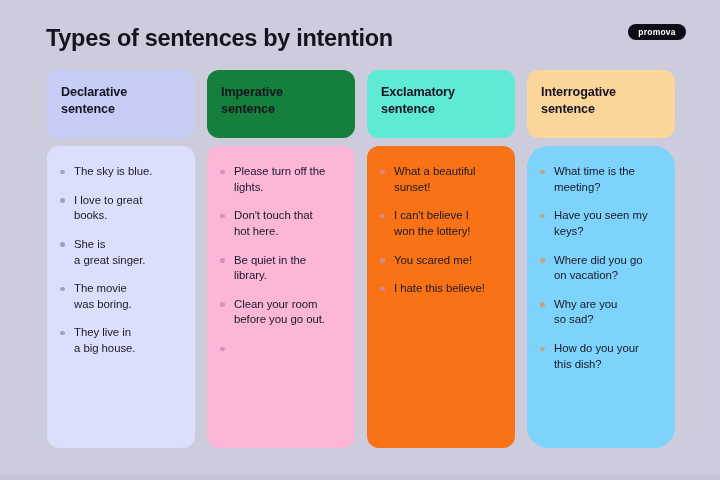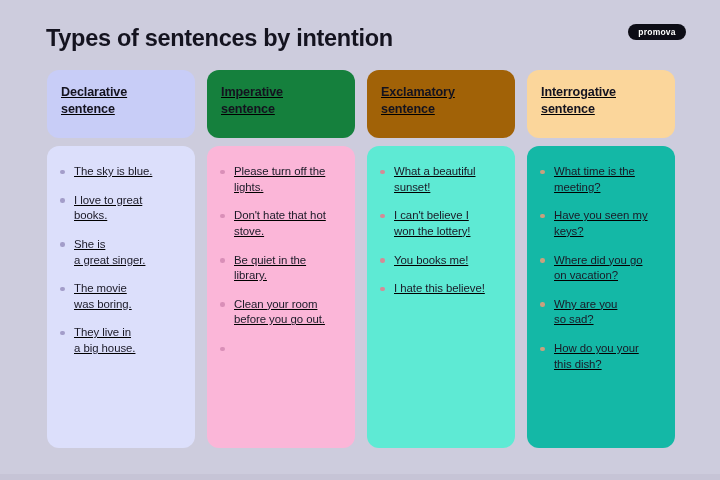--- a/index.html
+++ b/index.html
@@ -66,21 +66,20 @@
 
   
   #columns {
     position: absolute;
     left: 47px;
     top: 70px;
     width: 628px;
     height: 378px;
     display: flex;
     gap: 12px;
-    text-decoration: underline;
   }
 
   .column {
     width: 148px;
     display: flex;
     flex-direction: column;
     gap: 8px;
   }
 
   .card-header {
@@ -134,26 +133,26 @@
 
   
   .col-declarative   .card-header { background: #c8cdf7; }
   .col-declarative   .card-body   { background: #dcdffb; }
   .col-declarative   .bullet-dot  { background: #a39dc9; }
 
   .col-imperative    .card-header { background: #15803d; }
   .col-imperative    .card-body   { background: #fbb6d8; }
   .col-imperative    .bullet-dot  { background: #d98fb8; }
 
-  .col-exclamatory   .card-header { background: #a16207; }
-  .col-exclamatory   .card-body   { background: #5eead4; }
+  .col-exclamatory   .card-header { background: #5eead4; }
+  .col-exclamatory   .card-body   { background: #f97316; }
   .col-exclamatory   .bullet-dot  { background: #d48b96; }
 
   .col-interrogative .card-header { background: #fbd69b; }
-  .col-interrogative .card-body   { background: #14b8a6; }
+  .col-interrogative .card-body   { background: #7dd3fc; border-radius: 21px; }
   .col-interrogative .bullet-dot  { background: #c9a07e; }
 
   #bottom-edge {
     position: absolute;
     left: 0;
     bottom: 0;
     width: 720px;
     height: 6px;
     background: #c6c4d6;
   }
@@ -186,36 +185,36 @@
           </ul>
         </div>
       </div>
       <div class="column col-imperative">
         <div class="card-header">
           <div class="card-header-title">Imperative<br>sentence</div>
         </div>
         <div class="card-body">
           <ul class="bullet-list">
             <li class="bullet-item"><span class="bullet-dot"></span><span class="bullet-text">Please turn off the lights.</span></li>
-            <li class="bullet-item"><span class="bullet-dot"></span><span class="bullet-text">Don't hate that hot stove.</span></li>
+            <li class="bullet-item"><span class="bullet-dot"></span><span class="bullet-text">Don't touch that hot here.</span></li>
             <li class="bullet-item"><span class="bullet-dot"></span><span class="bullet-text">Be quiet in the library.</span></li>
             <li class="bullet-item"><span class="bullet-dot"></span><span class="bullet-text">Clean your room before you go out.</span></li>
             <li class="bullet-item"><span class="bullet-dot"></span></li>
           </ul>
         </div>
       </div>
       <div class="column col-exclamatory">
         <div class="card-header">
           <div class="card-header-title">Exclamatory<br>sentence</div>
         </div>
         <div class="card-body">
           <ul class="bullet-list">
             <li class="bullet-item"><span class="bullet-dot"></span><span class="bullet-text">What a beautiful sunset!</span></li>
             <li class="bullet-item"><span class="bullet-dot"></span><span class="bullet-text">I can't believe I won the lottery!</span></li>
-            <li class="bullet-item"><span class="bullet-dot"></span><span class="bullet-text">You books me!</span></li>
+            <li class="bullet-item"><span class="bullet-dot"></span><span class="bullet-text">You scared me!</span></li>
             <li class="bullet-item"><span class="bullet-dot"></span><span class="bullet-text">I hate this believe!</span></li>
           </ul>
         </div>
       </div>
       <div class="column col-interrogative">
         <div class="card-header">
           <div class="card-header-title">Interrogative<br>sentence</div>
         </div>
         <div class="card-body">
           <ul class="bullet-list">

